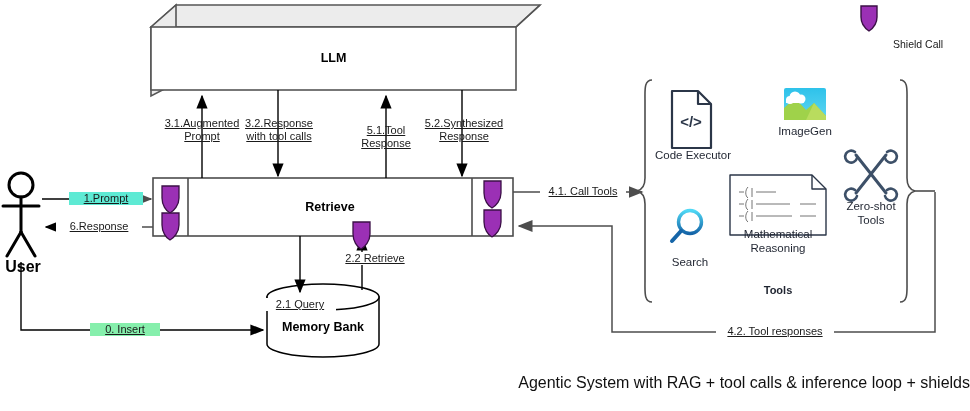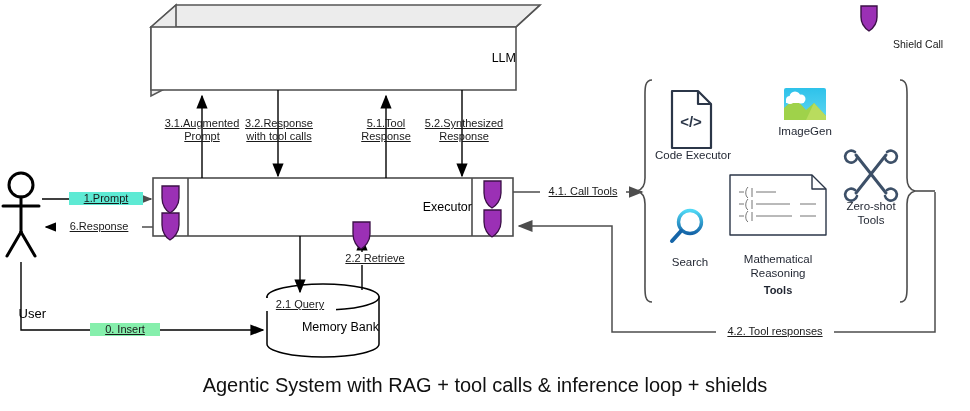--- a/index.html
+++ b/index.html
@@ -19,31 +19,31 @@
     position:absolute;
     font-size:11px;
     color:#1a1a1a;
     white-space:nowrap;
     line-height:13px;
     text-align:center;
     text-decoration:underline;
   }
   .node-title {
     position:absolute;
-    font-weight:normal;
+    font-weight:bold;
     font-size:12.5px;
-    text-align:right;
+    text-align:center;
     white-space:nowrap;
   }
   .caption {
     position:absolute;
     left:0; right:0;
     top:374px;
-    text-align:center;
-    font-size:20px;
+    text-align:right;
+    font-size:16px;
     color:#111;
   }
   .legend-text {
     position:absolute;
     font-size:10.5px;
     color:#1a1a1a;
     white-space:nowrap;
   }
   .tool-lbl {
     position:absolute;
@@ -209,37 +209,37 @@
       <line x1="886" y1="155" x2="856" y2="193"></line>
       <path d="M855,152 a6,6 0 1 0 2,6" stroke-width="2.6"></path>
       <path d="M887,152 a6,6 0 1 1 -2,6" stroke-width="2.6"></path>
       <path d="M857,196 a6,6 0 1 1 -2,-6" stroke-width="2.6"></path>
       <path d="M885,196 a6,6 0 1 0 2,-6" stroke-width="2.6"></path>
     </g>
   </svg>
 
   <div class="node-title" style="left:151px; top:51px; width:365px;">LLM</div>
 
-  <div class="node-title" style="left:188px; top:200px; width:284px;">Executor</div>
+  <div class="node-title" style="left:188px; top:200px; width:284px;">Retrieve</div>
 
   <div class="node-title" style="left:267px; top:320px; width:112px;">Memory Bank</div>
 
-  <div class="node-title" style="left:0px; top:258px; width:46px; font-size:13px;margin-top:48px;">User</div>
+  <div class="node-title" style="left:0px; top:258px; width:46px; font-size:16px;">User</div>
 
   <div class="lbl" style="left:142px; top:117px; width:120px;">
     <span>3.1.Augmented</span><br>
     <span>Prompt</span>
   </div>
 
   <div class="lbl" style="left:222px; top:117px; width:114px;">
     <span>3.2.Response</span><br>
     <span>with tool calls</span>
   </div>
 
-  <div class="lbl" style="left:338px; top:117px; width:96px;">
+  <div class="lbl" style="left:338px; top:124px; width:96px;">
     <span>5.1.Tool</span><br>
     <span>Response</span>
   </div>
 
   <div class="lbl" style="left:408px; top:117px; width:112px;">
     <span>5.2.Synthesized</span><br>
     <span>Response</span>
   </div>
 
   <div class="lbl" style="left:69px; top:192px; width:74px; background:#5eead4;">1.Prompt</div>
@@ -250,20 +250,20 @@
   <div class="lbl" style="left:264px; top:262px; width:72px; background:#fff;margin-top:36px;">2.1 Query</div>
   <div class="lbl" style="left:334px; top:252px; width:82px; background:#fff;">2.2 Retrieve</div>
 
   <div class="lbl" style="left:540px; top:185px; width:86px; background:#fff;">4.1. Call Tools</div>
   <div class="lbl" style="left:716px; top:325px; width:118px; background:#fff;">4.2. Tool responses</div>
 
   <div class="legend-text" style="left:893px; top:11px;margin-top:27px;">Shield Call</div>
 
   <div class="tool-lbl" style="left:641px; top:148px; width:104px;">Code Executor</div>
   <div class="tool-lbl" style="left:761px; top:124px; width:88px;">ImageGen</div>
-  <div class="tool-lbl" style="left:733px; top:252px; width:90px; white-space:normal;text-align:center;">Mathematical Reasoning</div>
+  <div class="tool-lbl" style="left:733px; top:227px; width:90px; white-space:normal;text-align:center;">Mathematical Reasoning</div>
   <div class="tool-lbl" style="left:660px; top:255px; width:60px;">Search</div>
   <div class="tool-lbl" style="left:841px; top:199px; width:60px; white-space:normal;">Zero-shot Tools</div>
   <div class="tool-lbl bold" style="left:735px; top:283px; width:86px;">Tools</div>
 
   <div class="caption">Agentic System with RAG + tool calls &amp; inference loop + shields</div>
 
 </div>
 
 </body></html>

